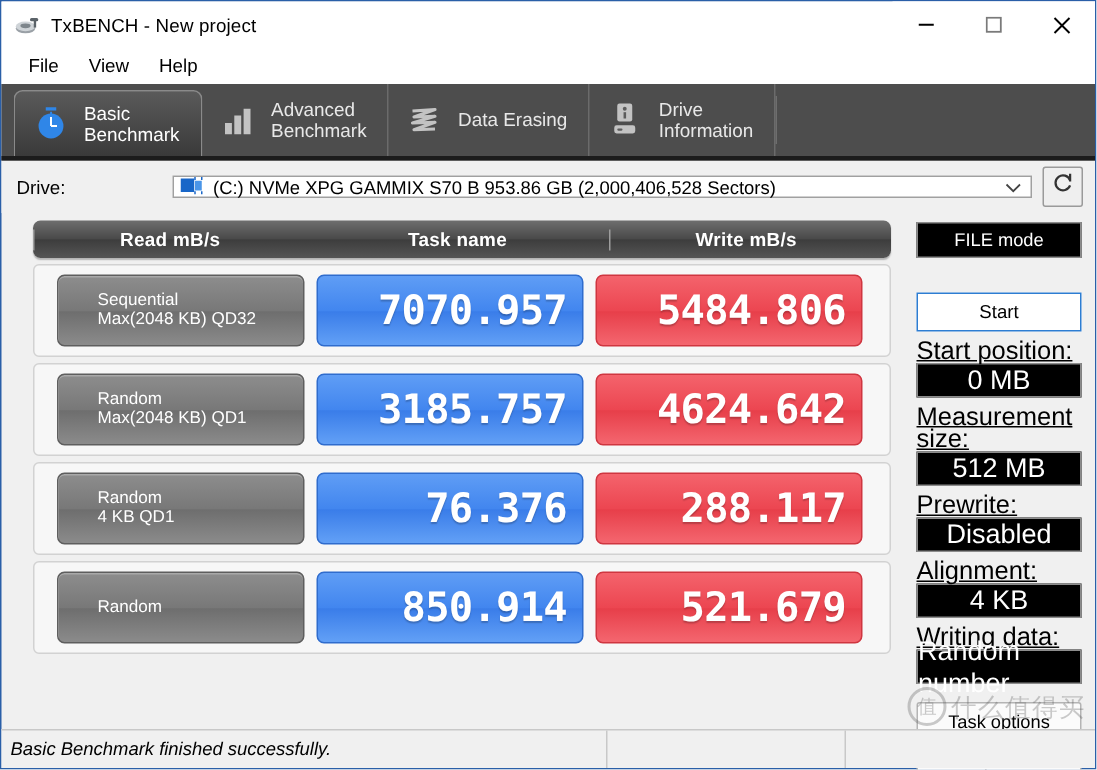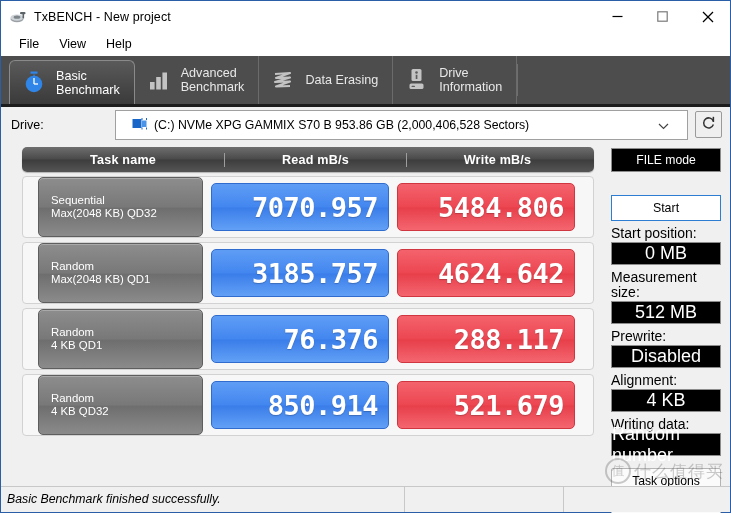--- a/index.html
+++ b/index.html
@@ -134,26 +134,26 @@
     flex: 0 0 auto;
     background: #f0f0f0;
   }
   .drive-label {
     font-size: 12.5px;
     color: #000;
     width: 104px;
   }
   .drive-combo {
     flex: 1 1 auto;
-    height: 30px;
+    height: 15px;
     background: #ffffff;
     border: 1px solid #a0a0a0;
     display: flex;
     align-items: center;
-    padding: 0 16px;
+    padding: 0 4px;
     box-sizing: border-box;
     position: relative;
   }
   .drive-disk-icon { width: 17px; height: 15px; margin-right: 5px; flex: 0 0 auto; }
   .drive-combo-text {
     font-size: 12.3px;
     color: #000;
     flex: 1 1 auto;
     overflow: hidden;
     white-space: nowrap;
@@ -219,29 +219,29 @@
     border: 1px solid #d2d2d2;
     border-radius: 4px;
     background: #f7f7f7;
     display: flex;
     align-items: center;
     padding-left: 15px;
     box-sizing: border-box;
   }
   .taskbox {
     width: 165px;
-    height: 60px;
+    height: 48px;
     border-radius: 5px;
     background: linear-gradient(180deg, #8d8d8d 0%, #787878 50%, #6e6e6e 52%, #8b8b8b 100%);
     border: 1px solid #5e5e5e;
     box-sizing: border-box;
     display: flex;
     flex-direction: column;
     justify-content: center;
-    padding-left: 12px;
+    padding-left: 26px;
     box-shadow: inset 0 1px 0 rgba(255,255,255,0.25);
   }
   .task-l1 { font-size: 11.4px; color: #ffffff; line-height: 13px; }
   .task-l2 { font-size: 11.4px; color: #ffffff; line-height: 13px; }
 
   .valbox {
     width: 178px;
     height: 48px;
     margin-left: 8px;
     border-radius: 5px;
@@ -286,23 +286,24 @@
     border: 1px solid #2d7dd2;
     border-radius: 0;
     display: flex;
     align-items: center;
     justify-content: center;
     font-size: 12.4px;
     color: #000000;
   }
   .sb-caption {
     margin-top: 5px;
-    font-size: 14px;
+    font-size: 17px;
     color: #000000;
     line-height: 15px;
+    text-decoration: underline;
   }
   .sb-field {
     margin-top: 1px;
     height: 21px;
     background: #000000;
     border: 1px solid #8c8c8c;
     display: flex;
     align-items: center;
     justify-content: center;
     font-size: 18px;
@@ -494,22 +495,22 @@
         </svg>
       </span>
     </div>
   </div>
 
   <div class="bodyrow">
 
     <div class="main">
 
       <div class="tbl-header">
+        <div class="th th-read">Read mB/s</div>
         <div class="th th-task">Task name</div>
-        <div class="th th-read">Read mB/s</div>
         <div class="th th-write">Write mB/s</div>
       </div>
 
       <div class="row">
         <div class="taskbox">
           <span class="task-l1">Sequential</span>
           <span class="task-l2">Max(2048 KB) QD32</span>
         </div>
         <div class="valbox read">7070.957</div>
         <div class="valbox write">5484.806</div>
@@ -529,21 +530,20 @@
           <span class="task-l1">Random</span>
           <span class="task-l2">4 KB QD1</span>
         </div>
         <div class="valbox read">76.376</div>
         <div class="valbox write">288.117</div>
       </div>
 
       <div class="row">
         <div class="taskbox">
           <span class="task-l1">Random</span>
-          <span class="task-l2">4 KB QD32</span>
         </div>
         <div class="valbox read">850.914</div>
         <div class="valbox write">521.679</div>
       </div>
 
     </div>
 
     <div class="sidebar">
       <div class="sb-mode">FILE mode</div>
       <div class="sb-start">Start</div>

